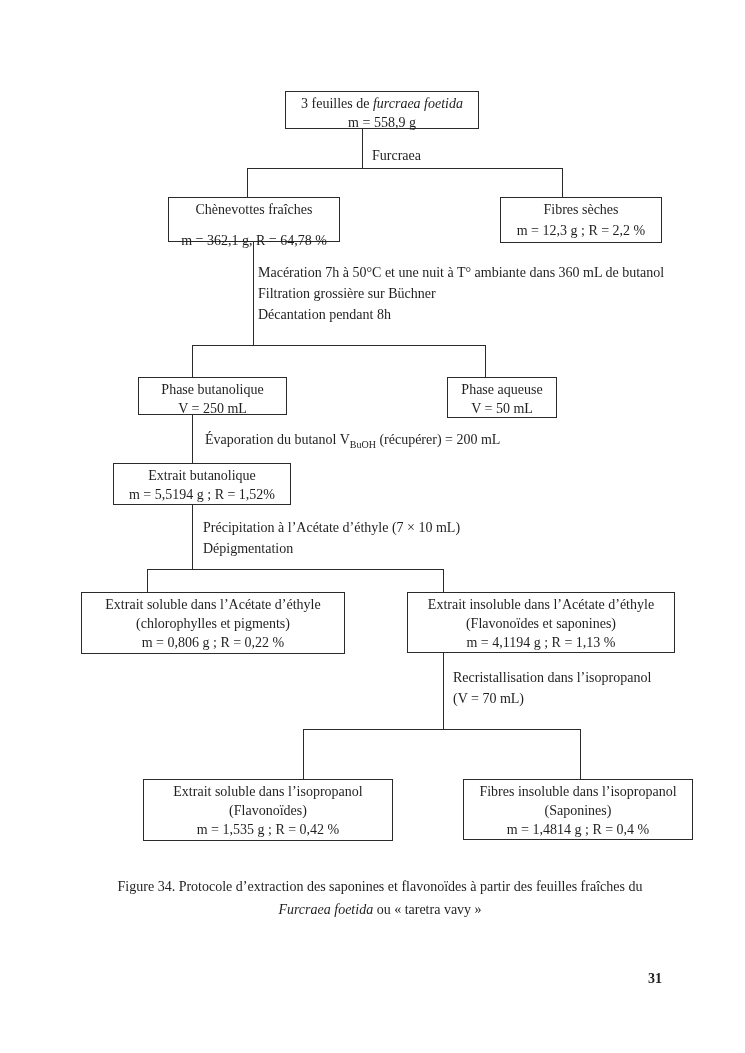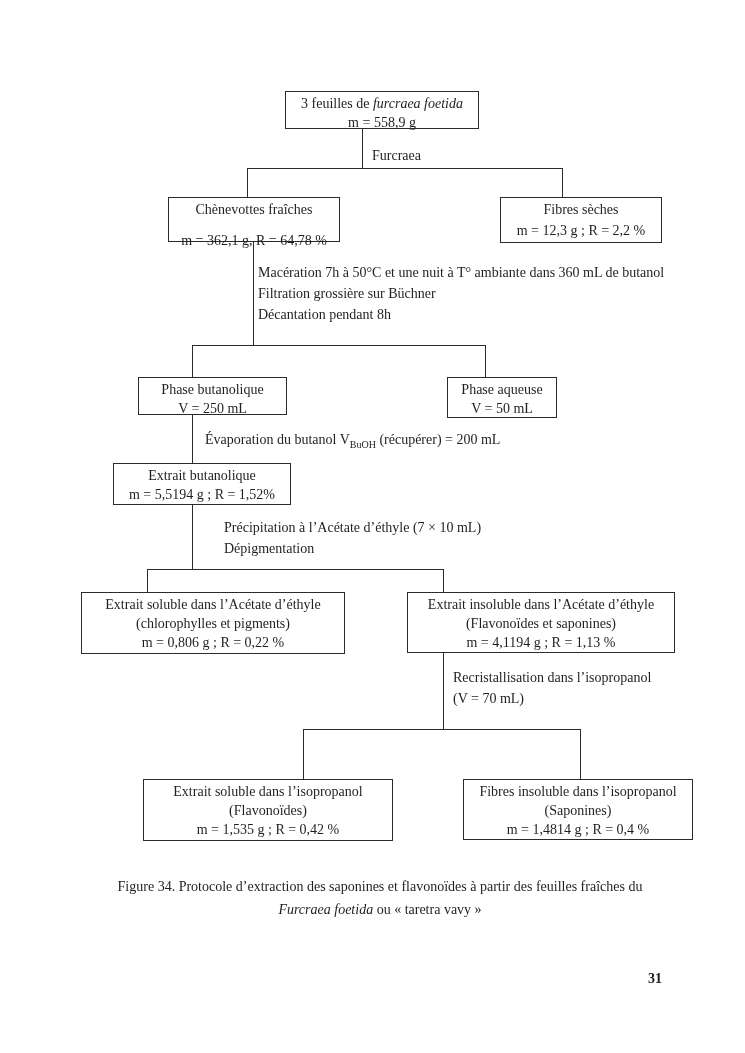--- a/index.html
+++ b/index.html
@@ -150,21 +150,21 @@
   <div class="proc" style="left:372px; top:145px;">Furcraea</div>
 
   <div class="proc-block" style="left:258px; top:262px; width:414px;">
     <div class="just">Macération 7h à 50°C et une nuit à T° ambiante dans 360 mL de butanol</div>
     <div>Filtration grossière sur Büchner</div>
     <div>Décantation pendant 8h</div>
   </div>
 
   <div class="proc" style="left:205px; top:429px;"><span>Évaporation du butanol V</span><sub>BuOH</sub><span> (récupérer) = 200 mL</span></div>
 
-  <div class="proc" style="left:203px; top:517px;margin-left:21px;">
+  <div class="proc" style="left:203px; top:517px;">
     <div>Précipitation à l’Acétate d’éthyle (7 × 10 mL)</div>
     <div>Dépigmentation</div>
   </div>
 
   <div class="proc" style="left:453px; top:667px;">
     <div>Recristallisation dans l’isopropanol</div>
     <div>(V = 70 mL)</div>
   </div>
 
   <div id="caption">

